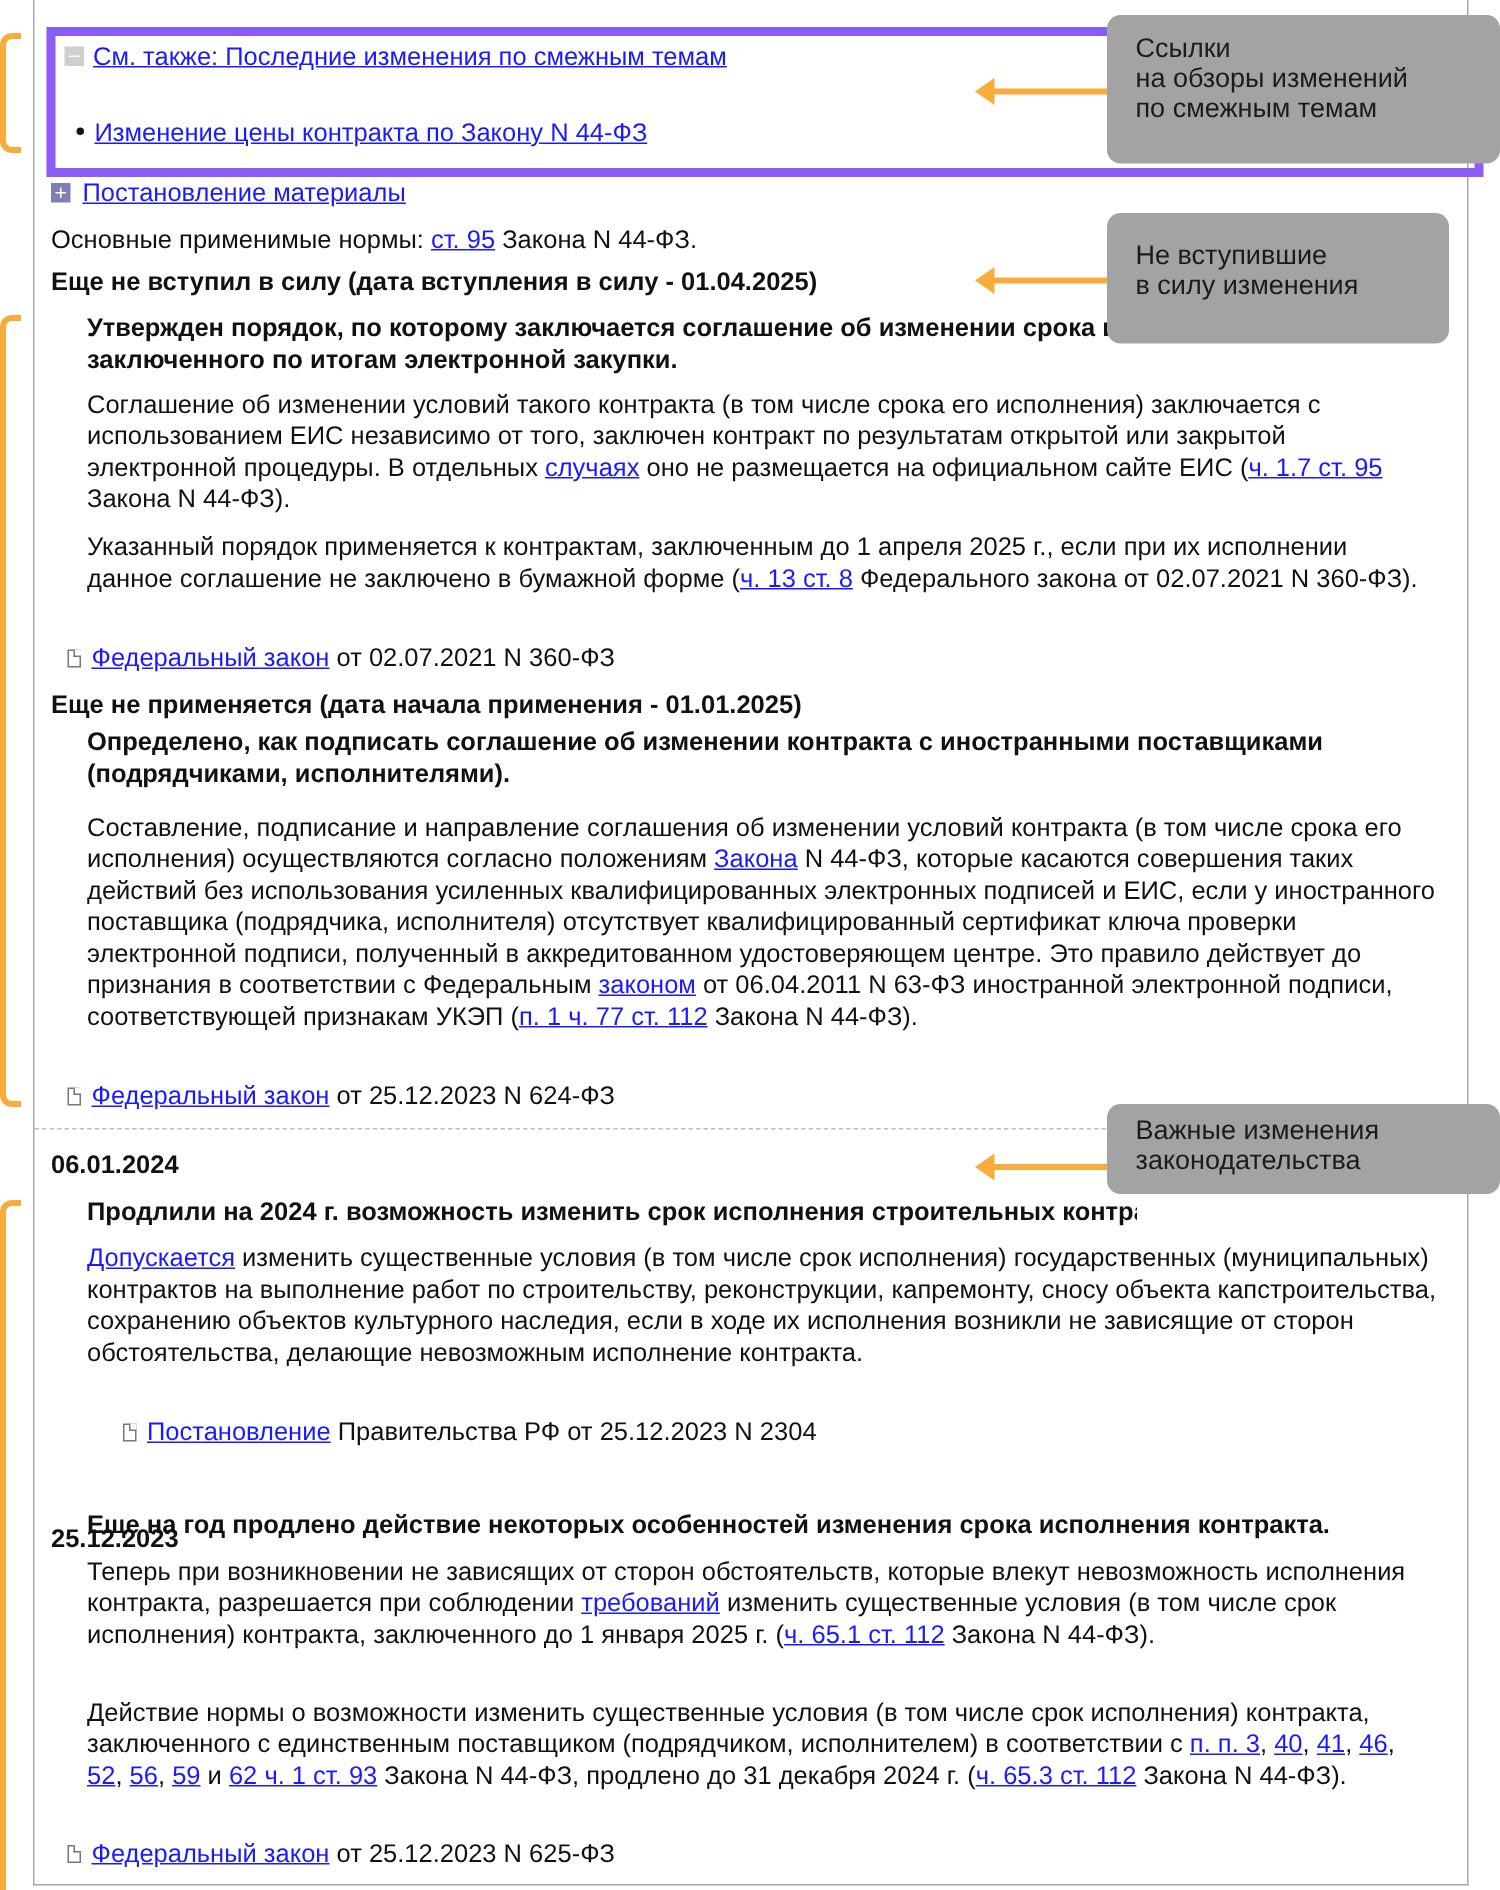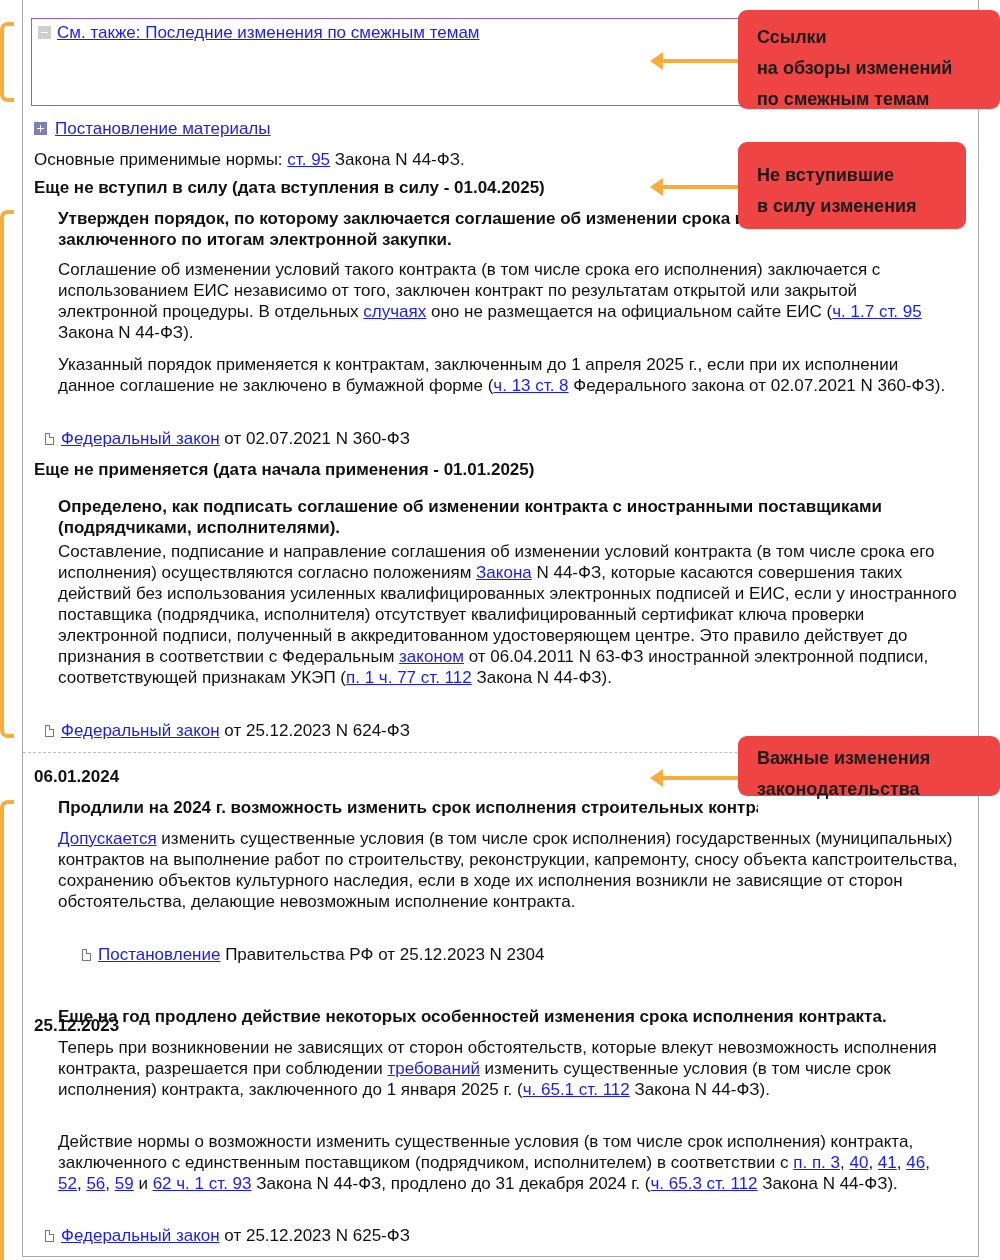--- a/index.html
+++ b/index.html
@@ -3,22 +3,22 @@
 <meta charset="utf-8">
 <style>
   html, body { margin:0; padding:0; background:#fff; }
   body { width:1000px; height:1260px; position:relative; overflow:hidden;
          font-family:"Liberation Sans", "DejaVu Sans", sans-serif; color:#111; }
   a, .lnk { color:#1a1aff; text-decoration:underline; cursor:pointer; }
 
   .frame { position:absolute; left:22px; top:-2px; width:957px; height:1259px;
            border:1px solid #a9a9a9; border-top:none; box-sizing:border-box; }
 
-  .see-also { position:absolute; left:31px; top:18px; width:958px; height:88px;
-              border:1px solid #8b5cf6; box-sizing:border-box; }
+  .see-also { position:absolute; left:31px; top:18px; width:958px; height:100px;
+              border:6px solid #8b5cf6; box-sizing:border-box; }
   .see-also .row { position:absolute; left:6px; font-size:17px; white-space:nowrap; }
   .minus-box { display:inline-block; width:13px; height:13px; background:#cfcfcf;
                position:relative; vertical-align:-1px; margin-right:6px; }
   .minus-box::after { content:""; position:absolute; left:3px; right:3px; top:6px; height:1px; background:#fff; }
   .bullet { display:inline-block; width:5px; height:5px; border-radius:50%; background:#111;
             vertical-align:4px; margin:0 7px 0 8px; }
 
   .plus-box { display:inline-block; width:13px; height:13px; background:#7f7fb8;
               position:relative; vertical-align:-1px; margin-right:8px; }
   .plus-box::before { content:""; position:absolute; left:3px; right:3px; top:6px; height:1px; background:#fff; }
@@ -31,55 +31,58 @@
   .doc-icon { display:inline-block; width:9px; height:12px; border:1px solid #777; box-sizing:border-box;
               position:relative; vertical-align:-1px; margin-right:7px; background:#fff; }
   .doc-icon::after { content:""; position:absolute; right:-1px; top:-1px; width:4px; height:4px;
                      background:#fff; border-left:1px solid #777; border-bottom:1px solid #777; }
 
   .dash-sep { position:absolute; left:23px; width:955px; top:752px; border-top:1px dashed #bdbdbd; }
 
   .bracket { position:absolute; left:0; width:14px; border:4px solid #f8ac3c; border-right:none;
              border-radius:8px 0 0 8px; box-sizing:border-box; }
 
-  .callout { position:absolute; background:#ef4444; border-radius:9px; color:#1b1b1b;
-             font-weight:bold; font-size:18px; line-height:31px; padding:0 0 0 19px; box-sizing:border-box; }
+  .callout { position:absolute; background:#a3a3a3; border-radius:9px; color:#1b1b1b;
+             font-weight:normal; font-size:18px; line-height:20px; padding:0 0 0 19px; box-sizing:border-box; }
   .arrow { position:absolute; height:4px; background:#f8ac3c; }
   .arrow::before { content:""; position:absolute; left:-12px; top:-7px; border-right:13px solid #f8ac3c;
                    border-top:9px solid transparent; border-bottom:9px solid transparent; }
 </style>
 </head>
 <body>
 
 <div class="frame"></div>
 
 <div class="see-also">
   <div class="row" style="top:4px;">
     <span class="minus-box"></span><a>См. также: Последние изменения по смежным темам</a>
+  </div>
+  <div class="row" style="top:55px;">
+    <span class="bullet"></span><a>Изменение цены контракта по Закону N 44-ФЗ</a>
   </div>
 </div>
 
 <div class="line" style="left:34px; top:118px;">
   <span class="plus-box"></span><a>Постановление материалы</a>
 </div>
 
 <div class="line" style="left:34px; top:149px;">
   <span>Основные применимые нормы: </span><a>ст. 95</a><span> Закона N 44-ФЗ.</span>
 </div>
 
 <div class="line b" style="left:34px; top:177px;">Еще не вступил в силу (дата вступления в силу - 01.04.2025)</div>
 <div class="para bold" style="top:208px;">Утвержден порядок, по которому заключается соглашение об изменении срока исполнения контракта, заключенного по итогам электронной закупки.</div>
 <div class="para" style="top:259px;"><span>Соглашение об изменении условий такого контракта (в том числе срока его исполнения) заключается с использованием ЕИС независимо от того, заключен контракт по результатам открытой или закрытой электронной процедуры. В отдельных </span><a>случаях</a><span> оно не размещается на официальном сайте ЕИС (</span><a>ч. 1.7 ст. 95</a><span> Закона N 44-ФЗ).</span></div>
 <div class="para" style="top:354px;"><span>Указанный порядок применяется к контрактам, заключенным до 1 апреля 2025 г., если при их исполнении данное соглашение не заключено в бумажной форме (</span><a>ч. 13 ст. 8</a><span> Федерального закона от 02.07.2021 N 360-ФЗ).</span></div>
 <div class="line" style="left:45px; top:428px;">
   <span class="doc-icon"></span><a>Федеральный закон</a><span> от 02.07.2021 N 360-ФЗ</span>
 </div>
 
 <div class="line b" style="left:34px; top:459px;">Еще не применяется (дата начала применения - 01.01.2025)</div>
-<div class="para bold" style="top:496px;">Определено, как подписать соглашение об изменении контракта с иностранными поставщиками (подрядчиками, исполнителями).</div>
+<div class="para bold" style="top:484px;">Определено, как подписать соглашение об изменении контракта с иностранными поставщиками (подрядчиками, исполнителями).</div>
 <div class="para" style="top:541px;"><span>Составление, подписание и направление соглашения об изменении условий контракта (в том числе срока его исполнения) осуществляются согласно положениям </span><a>Закона</a><span> N 44-ФЗ, которые касаются совершения таких действий без использования усиленных квалифицированных электронных подписей и ЕИС, если у иностранного поставщика (подрядчика, исполнителя) отсутствует квалифицированный сертификат ключа проверки электронной подписи, полученный в аккредитованном удостоверяющем центре. Это правило действует до признания в соответствии с Федеральным </span><a>законом</a><span> от 06.04.2011 N 63-ФЗ иностранной электронной подписи, соответствующей признакам УКЭП (</span><a>п. 1 ч. 77 ст. 112</a><span> Закона N 44-ФЗ).</span></div>
 <div class="line" style="left:45px; top:720px;">
   <span class="doc-icon"></span><a>Федеральный закон</a><span> от 25.12.2023 N 624-ФЗ</span>
 </div>
 
 <div class="dash-sep"></div>
 
 <div class="line b" style="left:34px; top:766px;">06.01.2024</div>
 <div class="para bold" style="top:797px; width:700px; white-space:nowrap; overflow:hidden;">Продлили на 2024 г. возможность изменить срок исполнения строительных контрактов</div>
 <div class="para" style="top:828px;"><a>Допускается</a><span> изменить существенные условия (в том числе срок исполнения) государственных (муниципальных) контрактов на выполнение работ по строительству, реконструкции, капремонту, сносу объекта капстроительства, сохранению объектов культурного наследия, если в ходе их исполнения возникли не зависящие от сторон обстоятельства, делающие невозможным исполнение контракта.</span></div>

